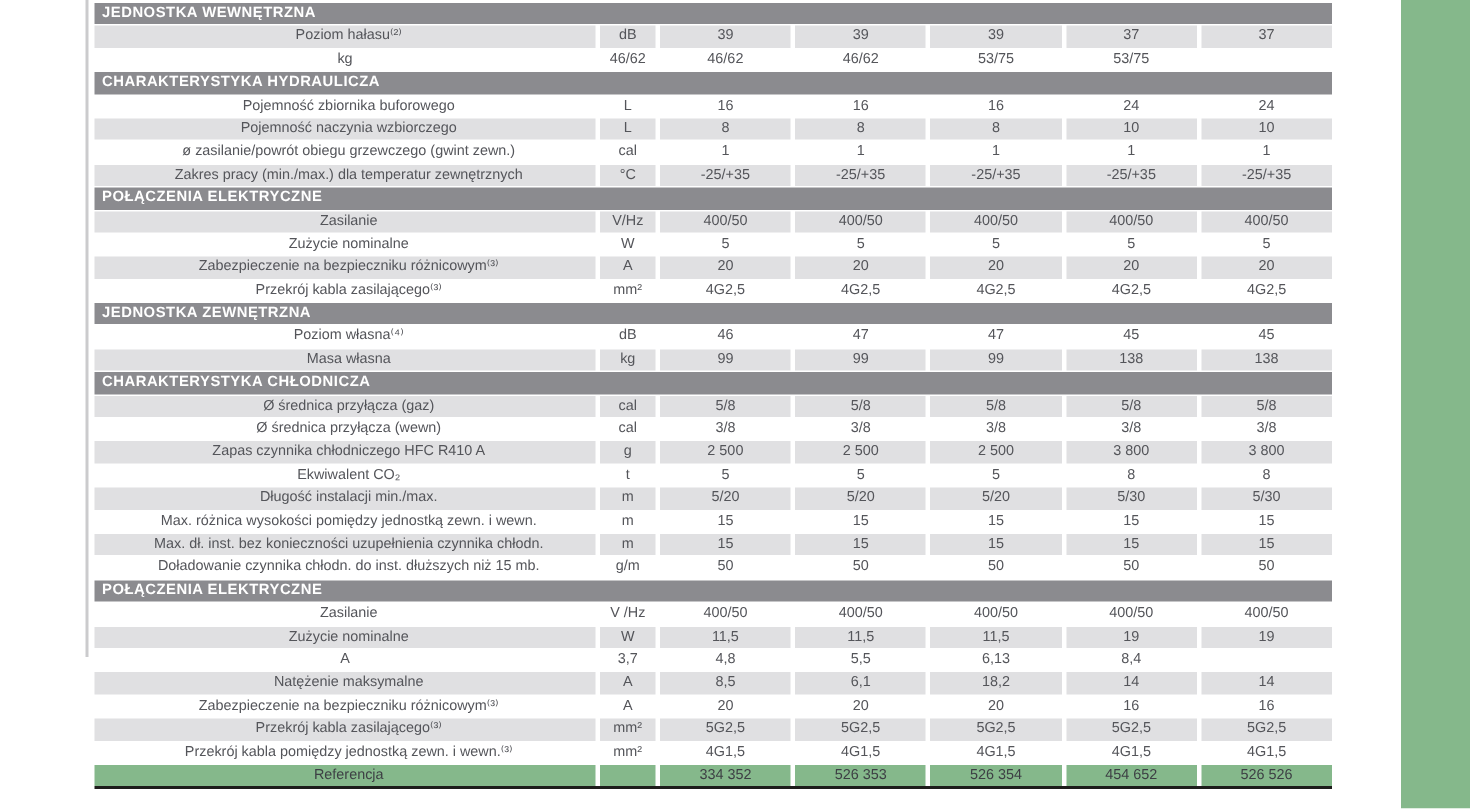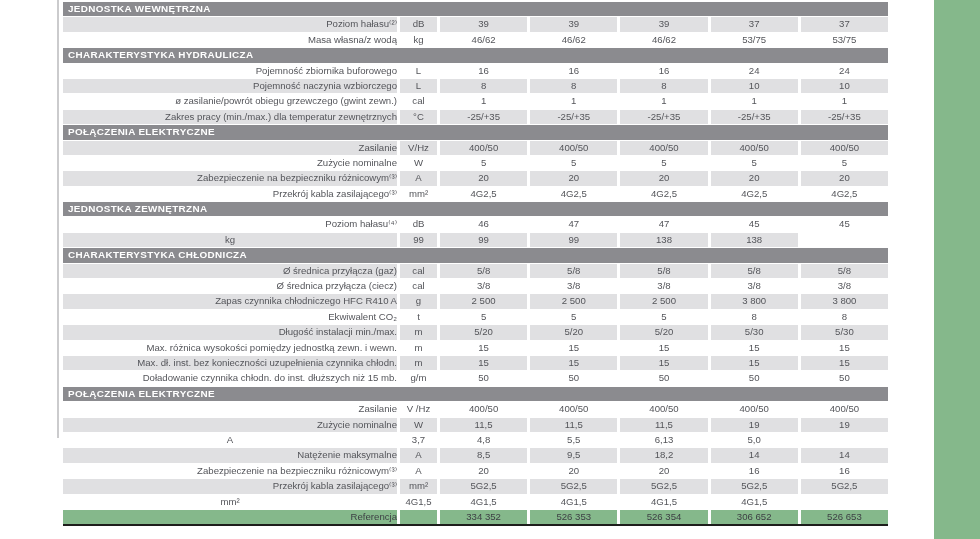--- a/index.html
+++ b/index.html
@@ -44,21 +44,21 @@
     column-gap: 3px;
     height: 14.4px; margin-bottom: 1px;
   }
   .cell {
     font-size: 9.6px;
     line-height: 14.5px;
     color: var(--text-gray, #54555a);
     white-space: nowrap; overflow: hidden;
     background: transparent;
   }
-  .c-label { padding-left: 5px; text-align: right; }
+  .c-label { padding-left: 5px; text-align: center; }
   .c-unit, .c-val { text-align: center; }
 
   .t-row.shaded .cell { background: var(--row-gray, #e0e0e2); }
 
   .t-row.ref { margin-bottom: 0; }
   .t-row.ref .cell {
     background: var(--green, #85b88b);
     color: var(--ref-text, #3d3f44);
   }
 
@@ -77,21 +77,20 @@
       <div class="t-row shaded">
         <div class="cell c-label">Poziom hałasu⁽²⁾</div>
         <div class="cell c-unit">dB</div>
         <div class="cell c-val">39</div>
         <div class="cell c-val">39</div>
         <div class="cell c-val">39</div>
         <div class="cell c-val">37</div>
         <div class="cell c-val">37</div>
       </div>
       <div class="t-row">
-        <div class="cell c-label">Masa własna/z wodą</div>
         <div class="cell c-unit">kg</div>
         <div class="cell c-val">46/62</div>
         <div class="cell c-val">46/62</div>
         <div class="cell c-val">46/62</div>
         <div class="cell c-val">53/75</div>
         <div class="cell c-val">53/75</div>
       </div>
       <div class="t-header">CHARAKTERYSTYKA HYDRAULICZA</div>
       <div class="t-row">
         <div class="cell c-label">Pojemność zbiornika buforowego</div>
@@ -161,48 +160,49 @@
         <div class="cell c-label">Przekrój kabla zasilającego⁽³⁾</div>
         <div class="cell c-unit">mm²</div>
         <div class="cell c-val">4G2,5</div>
         <div class="cell c-val">4G2,5</div>
         <div class="cell c-val">4G2,5</div>
         <div class="cell c-val">4G2,5</div>
         <div class="cell c-val">4G2,5</div>
       </div>
       <div class="t-header">JEDNOSTKA ZEWNĘTRZNA</div>
       <div class="t-row">
-        <div class="cell c-label">Poziom hałasu⁽⁴⁾</div>
+        <div class="cell c-label">Poziom własna⁽⁴⁾</div>
         <div class="cell c-unit">dB</div>
         <div class="cell c-val">46</div>
         <div class="cell c-val">47</div>
         <div class="cell c-val">47</div>
         <div class="cell c-val">45</div>
         <div class="cell c-val">45</div>
       </div>
       <div class="t-row shaded">
+        <div class="cell c-label">Masa własna</div>
         <div class="cell c-unit">kg</div>
         <div class="cell c-val">99</div>
         <div class="cell c-val">99</div>
         <div class="cell c-val">99</div>
         <div class="cell c-val">138</div>
         <div class="cell c-val">138</div>
       </div>
       <div class="t-header">CHARAKTERYSTYKA CHŁODNICZA</div>
       <div class="t-row shaded">
         <div class="cell c-label">Ø średnica przyłącza (gaz)</div>
         <div class="cell c-unit">cal</div>
         <div class="cell c-val">5/8</div>
         <div class="cell c-val">5/8</div>
         <div class="cell c-val">5/8</div>
         <div class="cell c-val">5/8</div>
         <div class="cell c-val">5/8</div>
       </div>
       <div class="t-row">
-        <div class="cell c-label">Ø średnica przyłącza (ciecz)</div>
+        <div class="cell c-label">Ø średnica przyłącza (wewn)</div>
         <div class="cell c-unit">cal</div>
         <div class="cell c-val">3/8</div>
         <div class="cell c-val">3/8</div>
         <div class="cell c-val">3/8</div>
         <div class="cell c-val">3/8</div>
         <div class="cell c-val">3/8</div>
       </div>
       <div class="t-row shaded">
         <div class="cell c-label">Zapas czynnika chłodniczego HFC R410 A</div>
         <div class="cell c-unit">g</div>
@@ -275,27 +275,27 @@
         <div class="cell c-val">11,5</div>
         <div class="cell c-val">19</div>
         <div class="cell c-val">19</div>
       </div>
       <div class="t-row">
         <div class="cell c-unit">A</div>
         <div class="cell c-val">3,7</div>
         <div class="cell c-val">4,8</div>
         <div class="cell c-val">5,5</div>
         <div class="cell c-val">6,13</div>
-        <div class="cell c-val">5,0</div>
+        <div class="cell c-val">8,4</div>
       </div>
       <div class="t-row shaded">
         <div class="cell c-label">Natężenie maksymalne</div>
         <div class="cell c-unit">A</div>
         <div class="cell c-val">8,5</div>
-        <div class="cell c-val">9,5</div>
+        <div class="cell c-val">6,1</div>
         <div class="cell c-val">18,2</div>
         <div class="cell c-val">14</div>
         <div class="cell c-val">14</div>
       </div>
       <div class="t-row">
         <div class="cell c-label">Zabezpieczenie na bezpieczniku różnicowym⁽³⁾</div>
         <div class="cell c-unit">A</div>
         <div class="cell c-val">20</div>
         <div class="cell c-val">20</div>
         <div class="cell c-val">20</div>
@@ -305,32 +305,33 @@
       <div class="t-row shaded">
         <div class="cell c-label">Przekrój kabla zasilającego⁽³⁾</div>
         <div class="cell c-unit">mm²</div>
         <div class="cell c-val">5G2,5</div>
         <div class="cell c-val">5G2,5</div>
         <div class="cell c-val">5G2,5</div>
         <div class="cell c-val">5G2,5</div>
         <div class="cell c-val">5G2,5</div>
       </div>
       <div class="t-row">
+        <div class="cell c-label">Przekrój kabla pomiędzy jednostką zewn. i wewn.⁽³⁾</div>
         <div class="cell c-unit">mm²</div>
         <div class="cell c-val">4G1,5</div>
         <div class="cell c-val">4G1,5</div>
         <div class="cell c-val">4G1,5</div>
         <div class="cell c-val">4G1,5</div>
         <div class="cell c-val">4G1,5</div>
       </div>
       <div class="t-row ref">
         <div class="cell c-label">Referencja</div>
         <div class="cell c-unit"></div>
         <div class="cell c-val">334 352</div>
         <div class="cell c-val">526 353</div>
         <div class="cell c-val">526 354</div>
-        <div class="cell c-val">306 652</div>
-        <div class="cell c-val">526 653</div>
+        <div class="cell c-val">454 652</div>
+        <div class="cell c-val">526 526</div>
       </div>
       <div class="t-bottomline"></div>
     </div>
   <div class="green-strip"></div>
 </div>
 
 </body></html>

